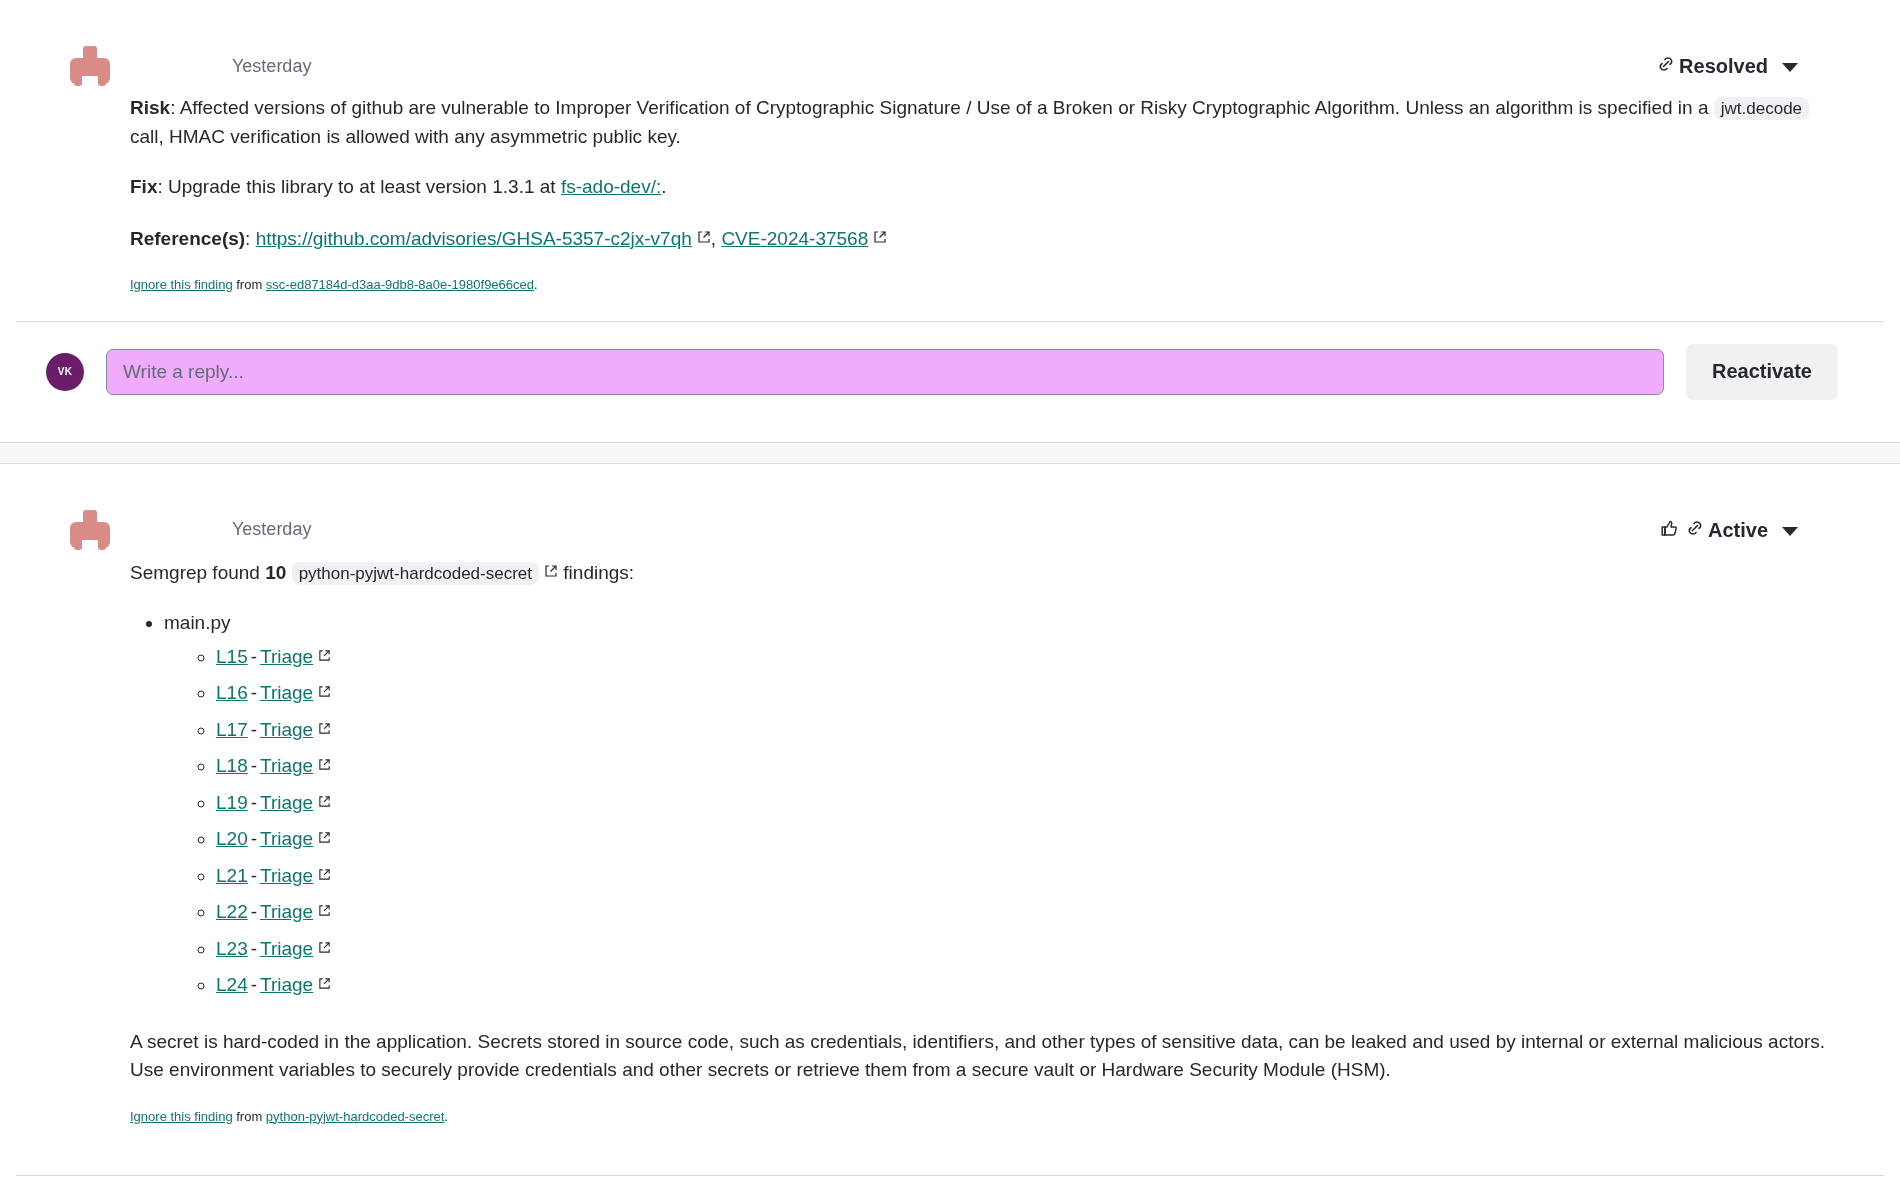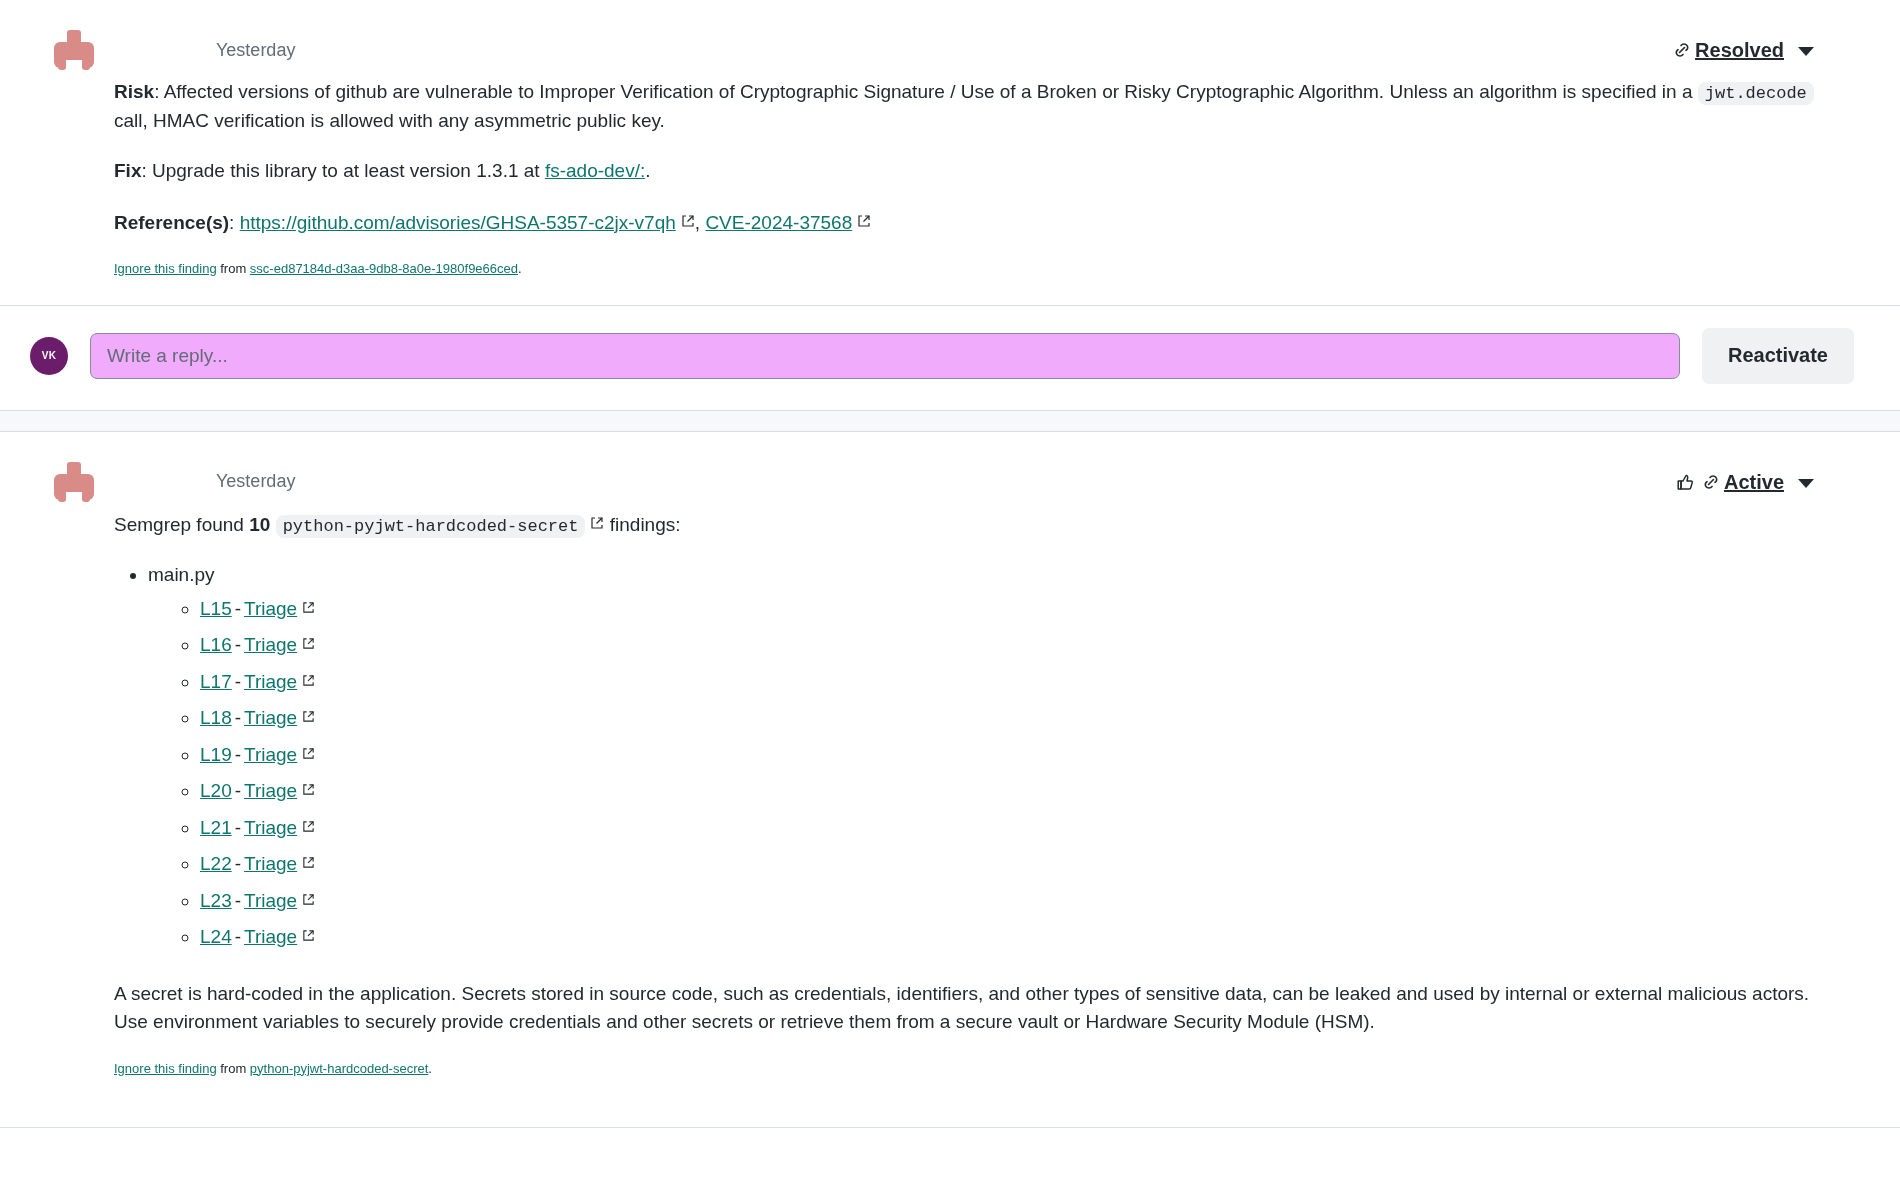--- a/index.html
+++ b/index.html
@@ -18,21 +18,21 @@
   }
 
   .page {
     width: 1900px;
     background: #ffffff;
   }
 
   
   .comment {
     background: #ffffff;
-    padding: 0;
+    padding: 16px;
     position: relative;
   }
   .comment-sep {
     height: 22px;
     background: #f6f8fa;
     border-top: 1px solid #d8dee4;
     border-bottom: 1px solid #d8dee4;
   }
 
   .comment-header {
@@ -82,23 +82,22 @@
   }
 
   .timestamp {
     color: #636c76;
     font-size: 18px;
     margin-left: 100px;
   }
   .header-right {
     margin-left: auto;
     display: flex;
-    align-items: center;
+    align-items: flex-start;
     padding-right: 46px;
-    text-decoration: underline;
   }
   .icon-btn {
     color: #24292f;
     display: inline-flex;
     align-items: center;
     justify-content: center;
     width: 26px;
     height: 26px;
     cursor: pointer;
   }
@@ -122,21 +121,21 @@
 
   .comment-body {
     padding: 0 56px 0 114px;
   }
   .comment-body p {
     margin: 14px 0 22px 0;
   }
   .comment-body p:first-child { margin-top: 0; }
 
   code.inline {
-    font-family: Liberation Mono, monospace;
+    font-family: Liberation Sans, sans-serif;
     font-size: 17px;
     background: #eff1f3;
     border-radius: 8px;
     padding: 2px 7px;
     white-space: nowrap;
   }
   a.link {
     color: #0969da;
     text-decoration: underline;
   }

